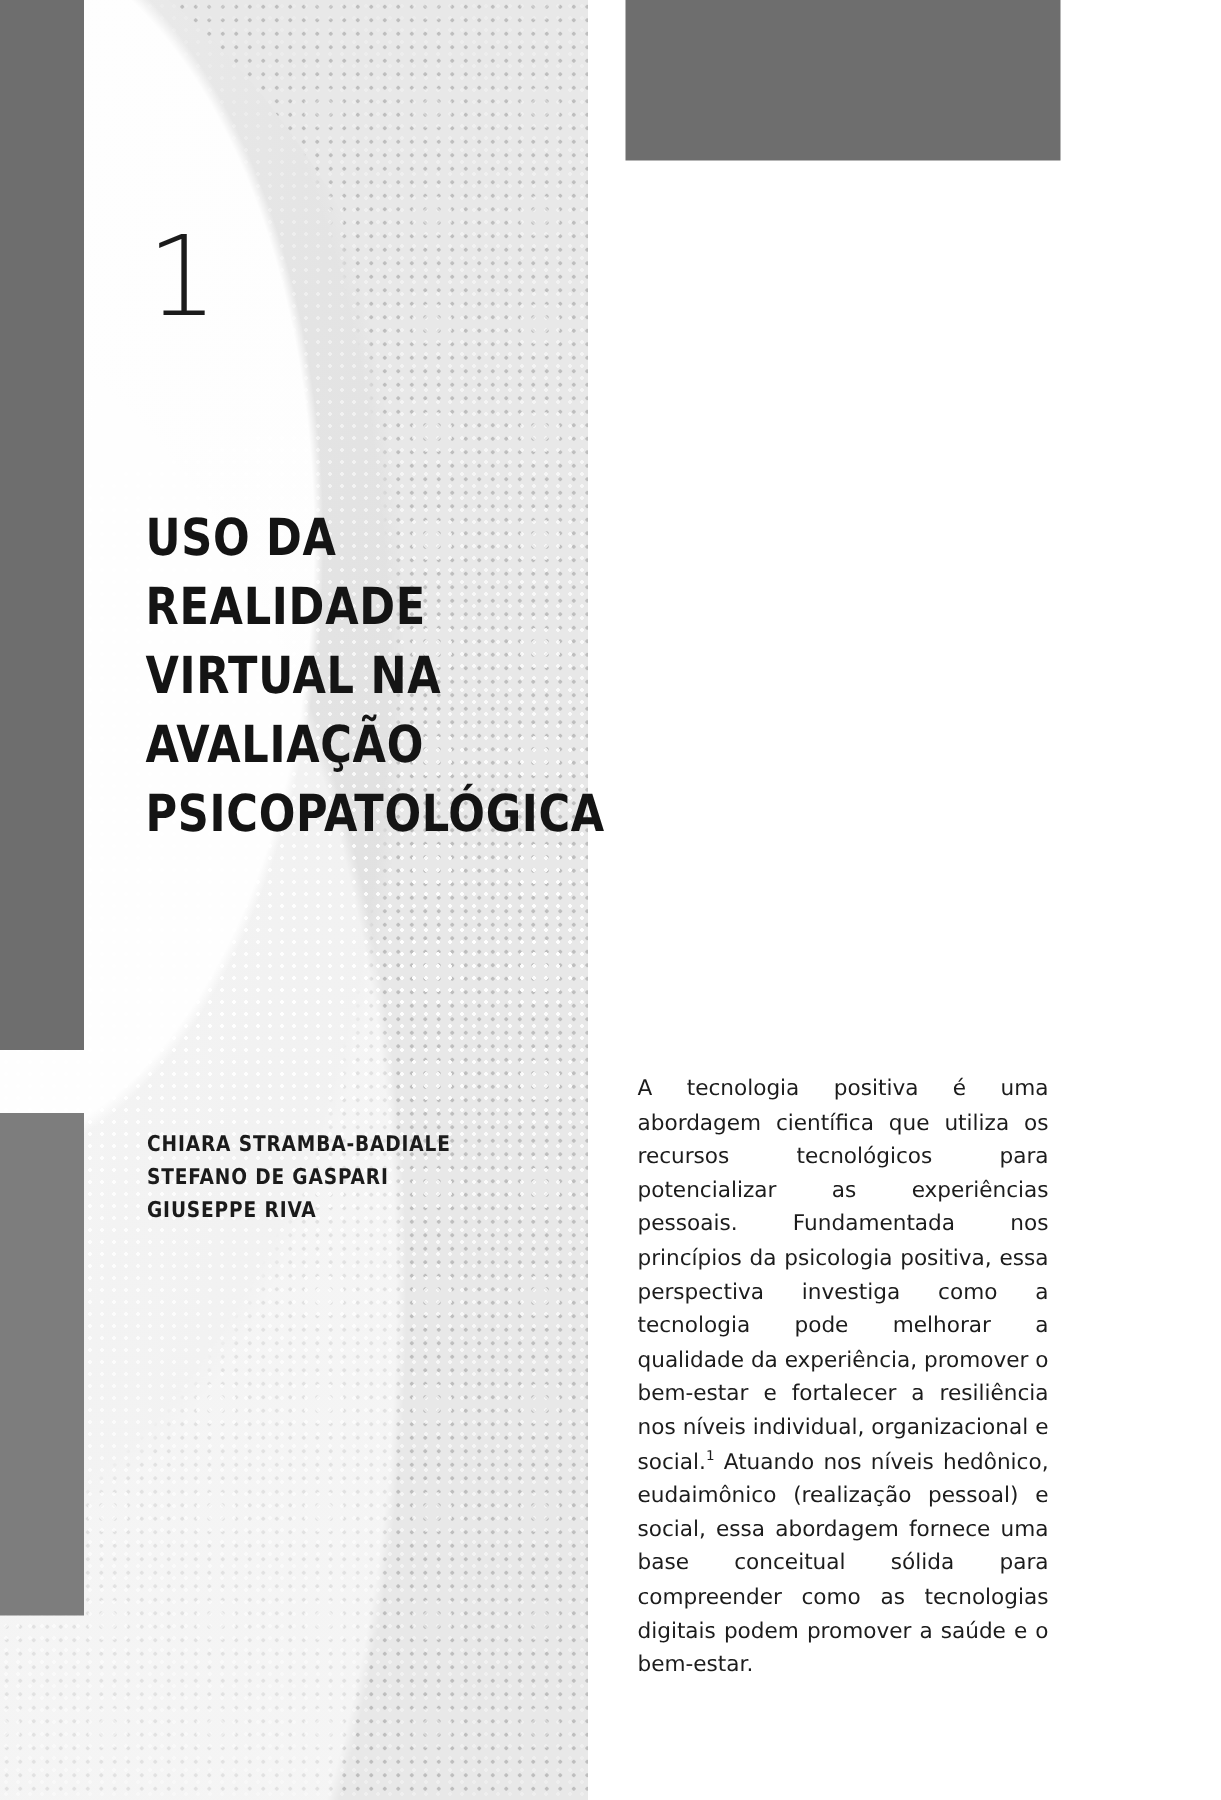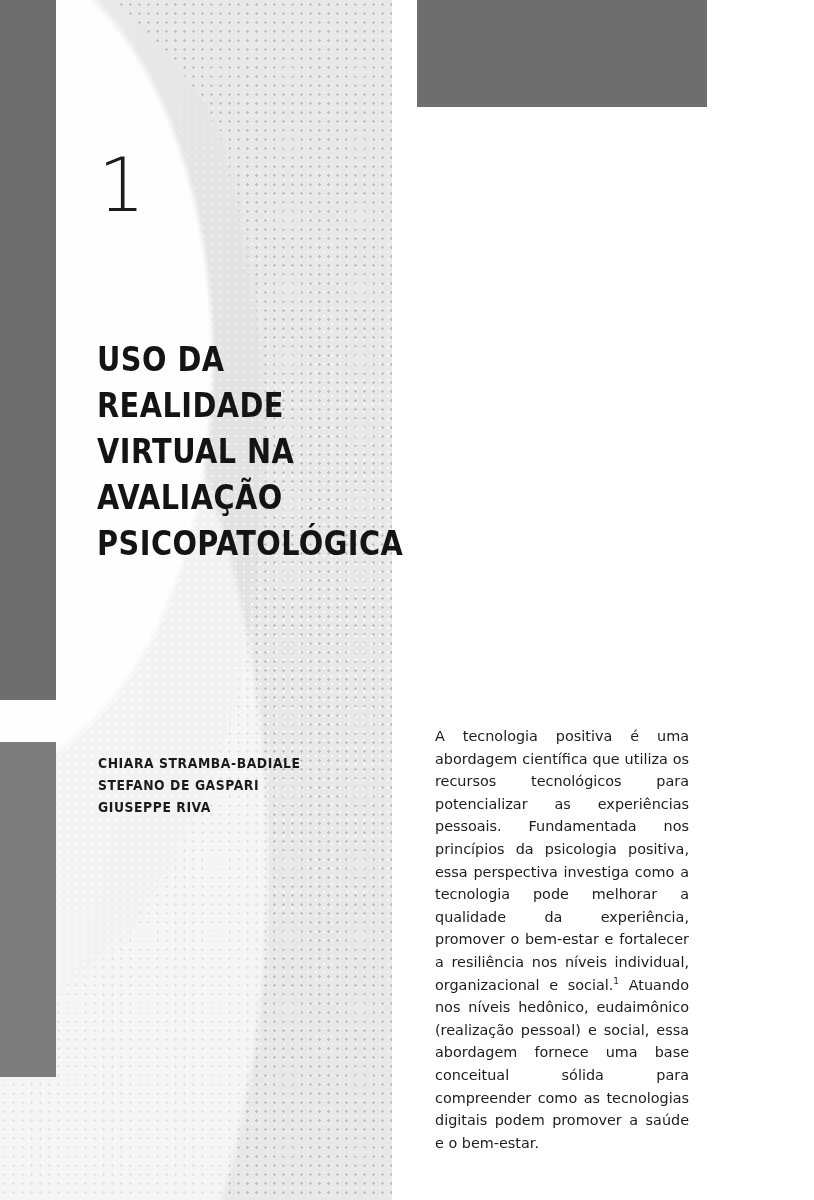--- a/index.html
+++ b/index.html
@@ -160,21 +160,21 @@
   .authors div { white-space: nowrap; }
 
   
   .body-column {
     position: absolute;
     left: 417px;
     top: 707px;
     width: 290px;
   }
   .body-column p {
-    margin: 18px;
+    margin: 8px;
     font-family: "DejaVu Sans", sans-serif;
     font-size: 14.4px;
     line-height: 22.6px;
     color: #1c1c1c;
     text-align: justify;
     text-justify: inter-word;
     hyphens: manual;
   }
   .body-column sup {
     font-size: 9px;

